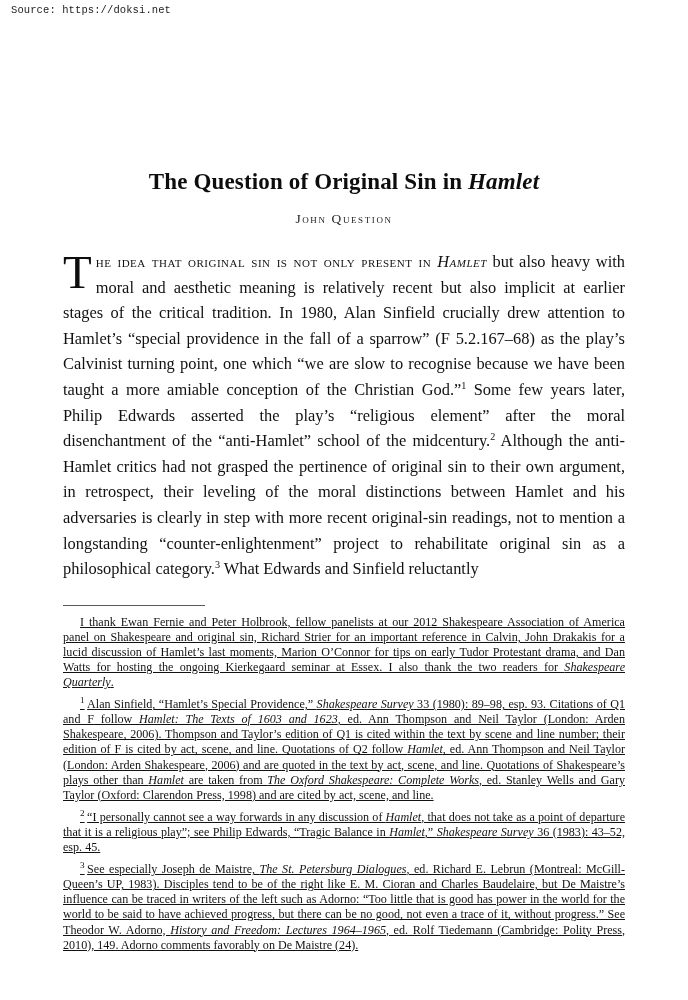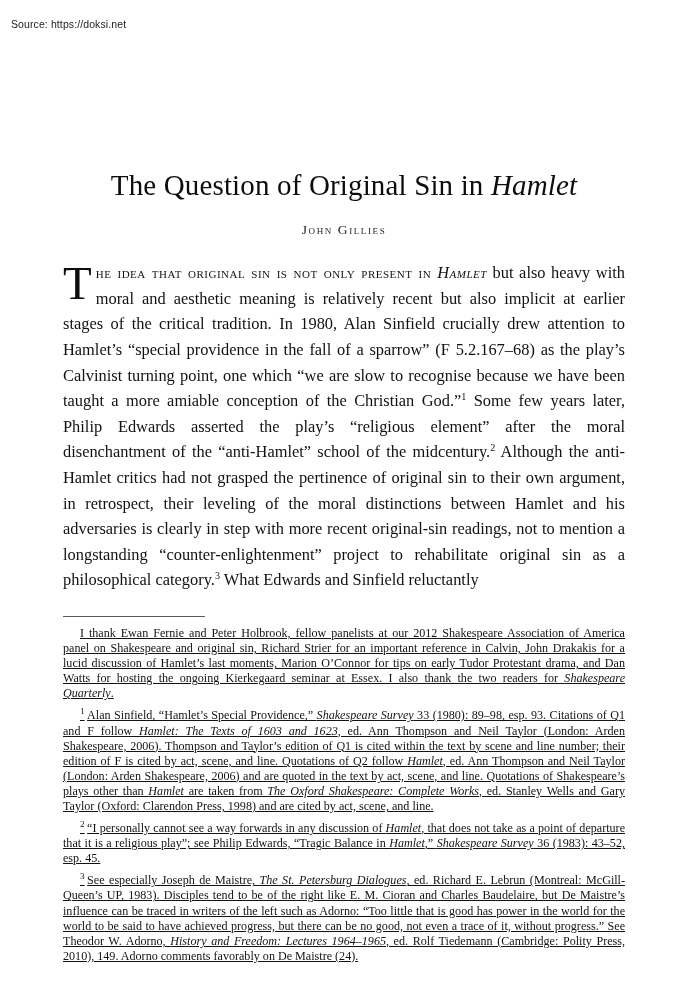--- a/index.html
+++ b/index.html
@@ -13,43 +13,43 @@
     height: 1000px;
     position: relative;
     font-family: "Liberation Serif", "DejaVu Serif", serif;
     color: #111111;
     overflow: hidden;
   }
 
   
   .source-bar {
     position: absolute;
-    top: 18px;
+    top: 4px;
     left: 11px;
-    font-family: Liberation Sans, sans-serif;
+    font-family: Liberation Mono, monospace;
     font-size: 10.5px;
     color: #222222;
     letter-spacing: 0.1px;
     white-space: nowrap;
   }
 
   
   .page {
     position: absolute;
     left: 63px;
     top: 0;
     width: 562px;
   }
 
   
   .title {
     margin-top: 168px;
     text-align: center;
-    font-size: 29px;
-    font-weight: normal;
+    font-size: 23px;
+    font-weight: bold;
     letter-spacing: 0.15px;
     line-height: 1.2;
     color: #0d0d0d;
   }
   .title .italic { font-style: italic; }
 
   .byline {
     margin-top: 14px;
     text-align: center;
     font-size: 13.5px;
@@ -121,21 +121,21 @@
 <body>
 
 <div class="source-bar">Source: https://doksi.net</div>
 
 <div class="page">
 
   <h1 class="title">
     <span>The Question of Original Sin in </span><span class="italic">Hamlet</span>
   </h1>
 
-  <div class="byline">John Gillies</div>
+  <div class="byline">John Question</div>
 
   <p class="body-text">
     <span class="dropcap">T</span><span class="smallcaps">he idea that original sin is not only present in </span><span class="smallcaps italic">Hamlet</span><span> but also heavy with moral and aesthetic meaning is relatively recent but also implicit at earlier stages of the critical tradition. In 1980, Alan Sinfield crucially drew attention to Hamlet’s “special providence in the fall of a sparrow” (F 5.2.167–68) as the play’s Calvinist turning point, one which “we are slow to recognise because we have been taught a more amiable conception of the Christian God.”</span><sup>1</sup><span> Some few years later, Philip Edwards asserted the play’s “religious element” after the moral disenchantment of the “anti-Hamlet” school of the midcentury.</span><sup>2</sup><span> Although the anti-Hamlet critics had not grasped the pertinence of original sin to their own argument, in retrospect, their leveling of the moral distinctions between Hamlet and his adversaries is clearly in step with more recent original-sin readings, not to mention a longstanding “counter-enlightenment” project to rehabilitate original sin as a philosophical category.</span><sup>3</sup><span> What Edwards and Sinfield reluctantly</span>
   </p>
 
   <div class="footnotes">
     <div class="fn-rule"></div>
     <div id="footnote-list">
         <p class="footnote"><span>I thank Ewan Fernie and Peter Holbrook, fellow panelists at our 2012 Shakespeare Association of America panel on Shakespeare and original sin, Richard Strier for an important reference in Calvin, John Drakakis for a lucid discussion of Hamlet’s last moments, Marion O’Connor for tips on early Tudor Protestant drama, and Dan Watts for hosting the ongoing Kierkegaard seminar at Essex. I also thank the two readers for </span><span class="italic">Shakespeare Quarterly</span><span>.</span></p>
         <p class="footnote"><span class="fn-num">1</span><span>Alan Sinfield, “Hamlet’s Special Providence,” </span><span class="italic">Shakespeare Survey</span><span> 33 (1980): 89–98, esp. 93. Citations of Q1 and F follow </span><span class="italic">Hamlet: The Texts of 1603 and 1623</span><span>, ed. Ann Thompson and Neil Taylor (London: Arden Shakespeare, 2006). Thompson and Taylor’s edition of Q1 is cited within the text by scene and line number; their edition of F is cited by act, scene, and line. Quotations of Q2 follow </span><span class="italic">Hamlet</span><span>, ed. Ann Thompson and Neil Taylor (London: Arden Shakespeare, 2006) and are quoted in the text by act, scene, and line. Quotations of Shakespeare’s plays other than </span><span class="italic">Hamlet</span><span> are taken from </span><span class="italic">The Oxford Shakespeare: Complete Works</span><span>, ed. Stanley Wells and Gary Taylor (Oxford: Clarendon Press, 1998) and are cited by act, scene, and line.</span></p>

